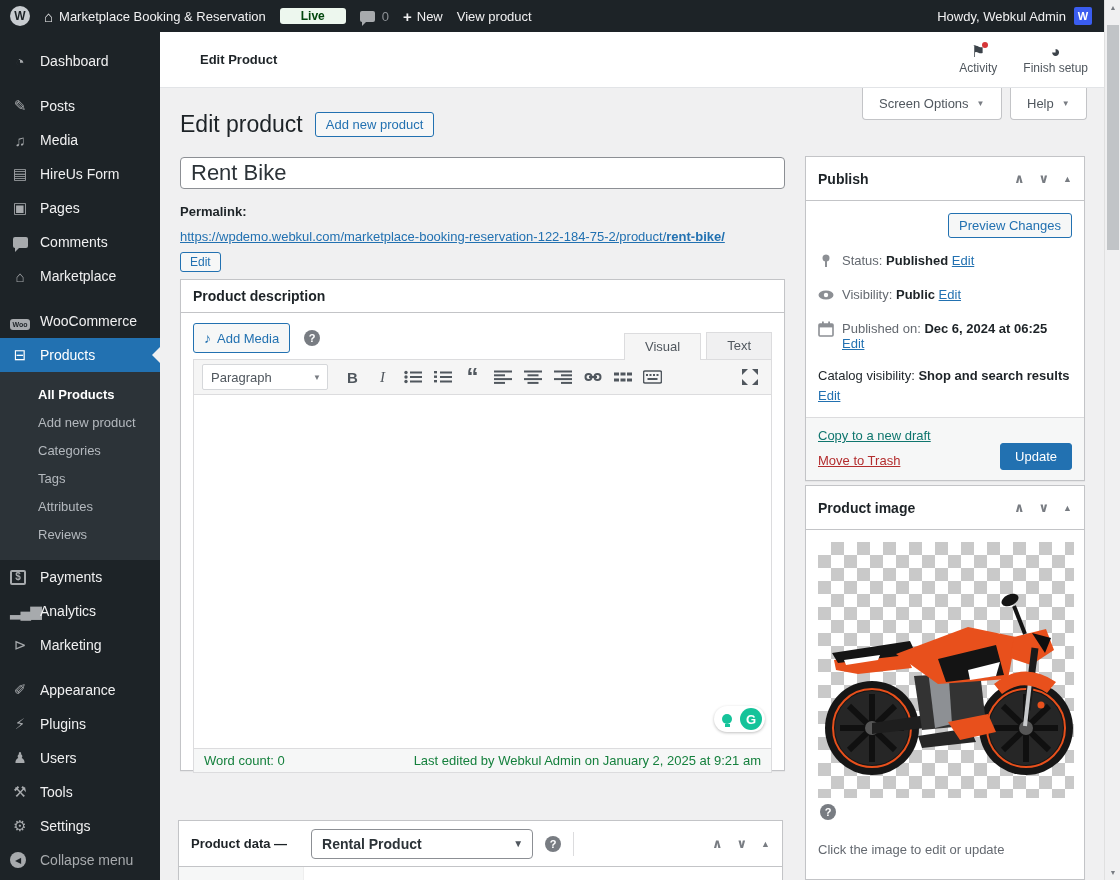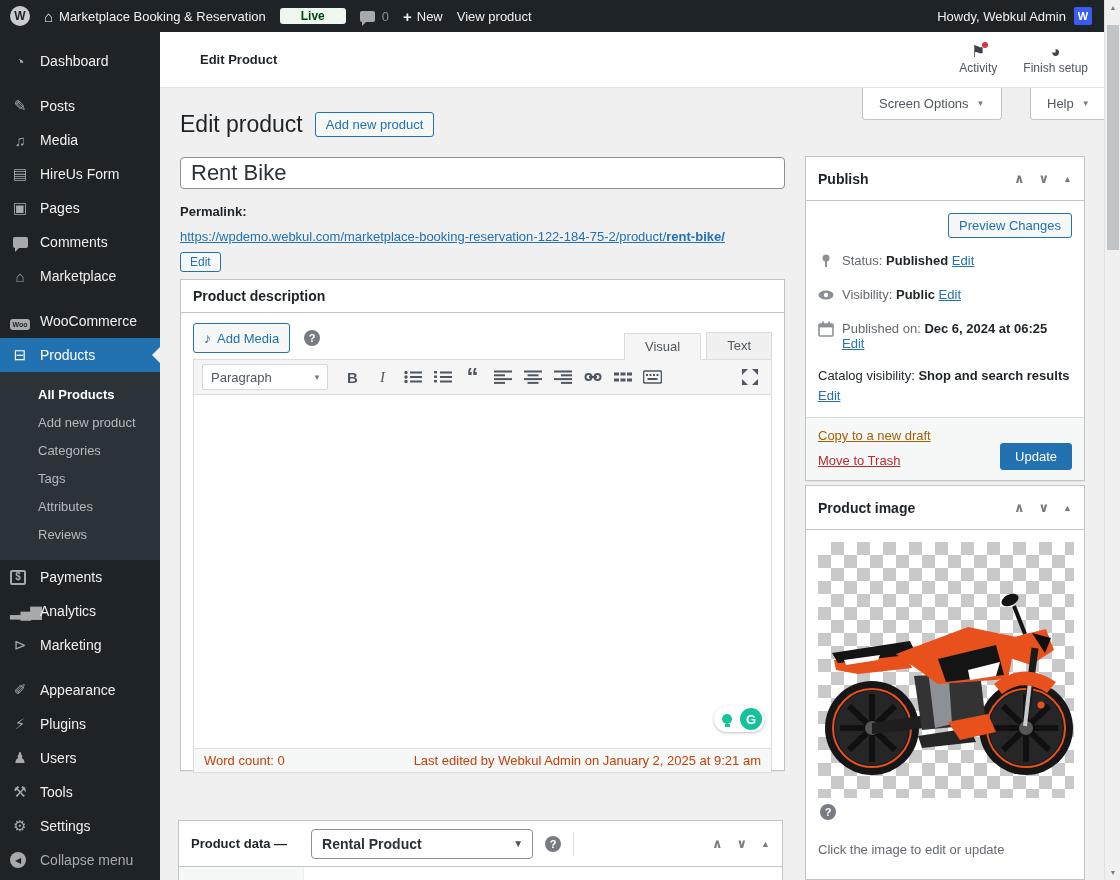--- a/index.html
+++ b/index.html
@@ -46,21 +46,21 @@
   .wc-title { font-weight:bold; font-size:13px; margin-left:40px; }
   .wc-icons { margin-left:auto; display:flex; gap:26px; padding-right:16px; }
   .wc-icon-col { display:flex; flex-direction:column; align-items:center; gap:1px; color:#50575e; font-size:12px; cursor:pointer; }
   .flag-wrap { position:relative; font-size:16px; color:#3c434a; line-height:1; }
   .flag-dot { position:absolute; top:-2px; right:-3px; width:6px; height:6px; border-radius:50%; background:#d63638; }
   .pie-ico { font-size:16px; color:#3c434a; line-height:1; }
 
   .hang-tab { position:absolute; top:56px; height:32px; background:#fff; border:1px solid #c3c4c7; border-top:none; border-radius:0 0 4px 4px; color:#50575e; display:flex; align-items:center; gap:8px; padding:0 16px; cursor:pointer; }
   .hang-tab .chev { font-size:8px; color:#787c82; }
   #tab-screen-options { left:702px; }
-  #tab-help { left:870px; }
+  #tab-help { left:850px; }
 
   .page-head { position:absolute; left:20px; top:79px; display:flex; align-items:center; gap:12px; }
   .page-head h1 { font-size:23px; font-weight:400; color:#1d2327; }
   .btn-secondary { background:#f6f7f7; border:1px solid #2271b1; color:#2271b1; border-radius:3px; font-size:13px; padding:4px 10px; cursor:pointer; font-family:inherit; }
   .btn-primary { background:#2271b1; border:1px solid #2271b1; color:#fff; border-radius:3px; font-size:13px; padding:5px 14px; cursor:pointer; font-family:inherit; }
 
   .title-input { position:absolute; left:20px; top:125px; width:605px; height:32px; border:1px solid #8c8f94; border-radius:4px; padding:0 10px; font-size:22px; color:#2c3338; font-family:inherit; background:#fff; }
 
   .permalink { position:absolute; left:20px; top:172px; }
   .permalink .plabel { font-weight:bold; }
@@ -98,21 +98,21 @@
   .tb-b { font-weight:bold; font-size:15px; }
   .tb-i { font-style:italic; font-family:"Liberation Serif","DejaVu Serif",serif; font-size:15px; }
   .tb-q { font-size:24px; line-height:10px; height:14px; font-weight:bold; }
   .tb-spacer { flex:1; }
   .mce-content { height:353px; background:#fff; position:relative; cursor:text; }
   .gram-pill { position:absolute; right:6px; bottom:16px; background:#fff; border-radius:16px; box-shadow:0 1px 3px rgba(0,0,0,.25); display:flex; align-items:center; gap:3px; padding:2px 3px; }
   .gram-bulb { width:20px; height:22px; display:flex; align-items:center; justify-content:center; cursor:pointer; }
   .bulb-shape { width:10px; height:10px; background:#15c39a; border-radius:50%; position:relative; }
   .bulb-shape::after { content:""; position:absolute; left:2.5px; top:10px; width:5px; height:3px; background:#15c39a; }
   .gram-g { width:22px; height:22px; border-radius:50%; background:#15994d; background:#15c39a; color:#fff; font-weight:bold; font-size:13px; display:flex; align-items:center; justify-content:center; cursor:pointer; }
-  .mce-statusbar { height:24px; background:#f6f7f7; border-top:1px solid #dcdcde; display:flex; align-items:center; justify-content:space-between; padding:0 10px; color:#c2410c; }
+  .mce-statusbar { height:24px; background:#f6f7f7; border-top:1px solid #dcdcde; display:flex; align-items:center; justify-content:space-between; padding:0 10px; color:#15803d; }
 
   
   #data-panel { position:absolute; left:18px; top:788px; width:605px; height:72px; overflow:hidden; }
   #data-panel .postbox-header { height:46px; gap:12px; }
   .type-select-wrap { position:relative;margin-left:12px; }
   .type-select { width:222px; height:30px; border:1px solid #8c8f94; border-radius:4px; background:#fff; color:#2c3338; font-size:14px; padding:0 26px 0 10px; appearance:none; font-family:inherit; font-weight:bold; }
   .type-select-wrap .chev { position:absolute; right:10px; top:9px; font-size:10px; color:#50575e; pointer-events:none; }
   .vdiv { width:1px; height:24px; background:#dcdcde; }
   .data-body { display:flex; height:14px; }
   .data-tabs-col { width:125px; background:#f6f7f7; border-right:1px solid #eee; height:14px; }
@@ -121,21 +121,21 @@
   #publish-panel { position:absolute; left:645px; top:124px; width:280px; }
   #publish-panel .postbox-header, #image-panel .postbox-header { height:44px; }
   .publish-body { padding:12px; }
   .preview-row { text-align:right; }
   .misc-row { display:flex; gap:8px; margin-top:15px; color:#646970; align-items:flex-start; }
   .misc-row .mi { width:16px; flex:none; margin-top:0px; }
   .misc-row b { color:#1d2327; }
   .edit-link { color:#2271b1; text-decoration:underline; cursor:pointer; }
   .catalog-row { margin-top:15px; color:#1d2327; line-height:1.5; }
   .publish-footer { background:#f6f7f7; border-top:1px solid #dcdcde; padding:10px 12px 12px 12px; position:relative; }
-  .link-blue { color:#a16207; text-decoration:underline; cursor:pointer; }
+  .link-blue { color:#0f766e; text-decoration:underline; cursor:pointer; }
   .link-red { color:#b32d2e; text-decoration:underline; cursor:pointer; }
   .trash-row { margin-top:10px; }
   .update-btn { position:absolute; right:12px; bottom:10px; }
 
   #image-panel { position:absolute; left:645px; top:453px; width:280px; height:395px; overflow:hidden; }
   .image-body { padding:12px; }
   .prod-img { width:256px; height:256px; position:relative; cursor:pointer;
     background:conic-gradient(#c9c9c9 25%, #ffffff 0 50%, #c9c9c9 0 75%, #ffffff 0);
     background-size:26px 26px; }
   .prod-img svg { position:absolute; left:0; top:0; }

